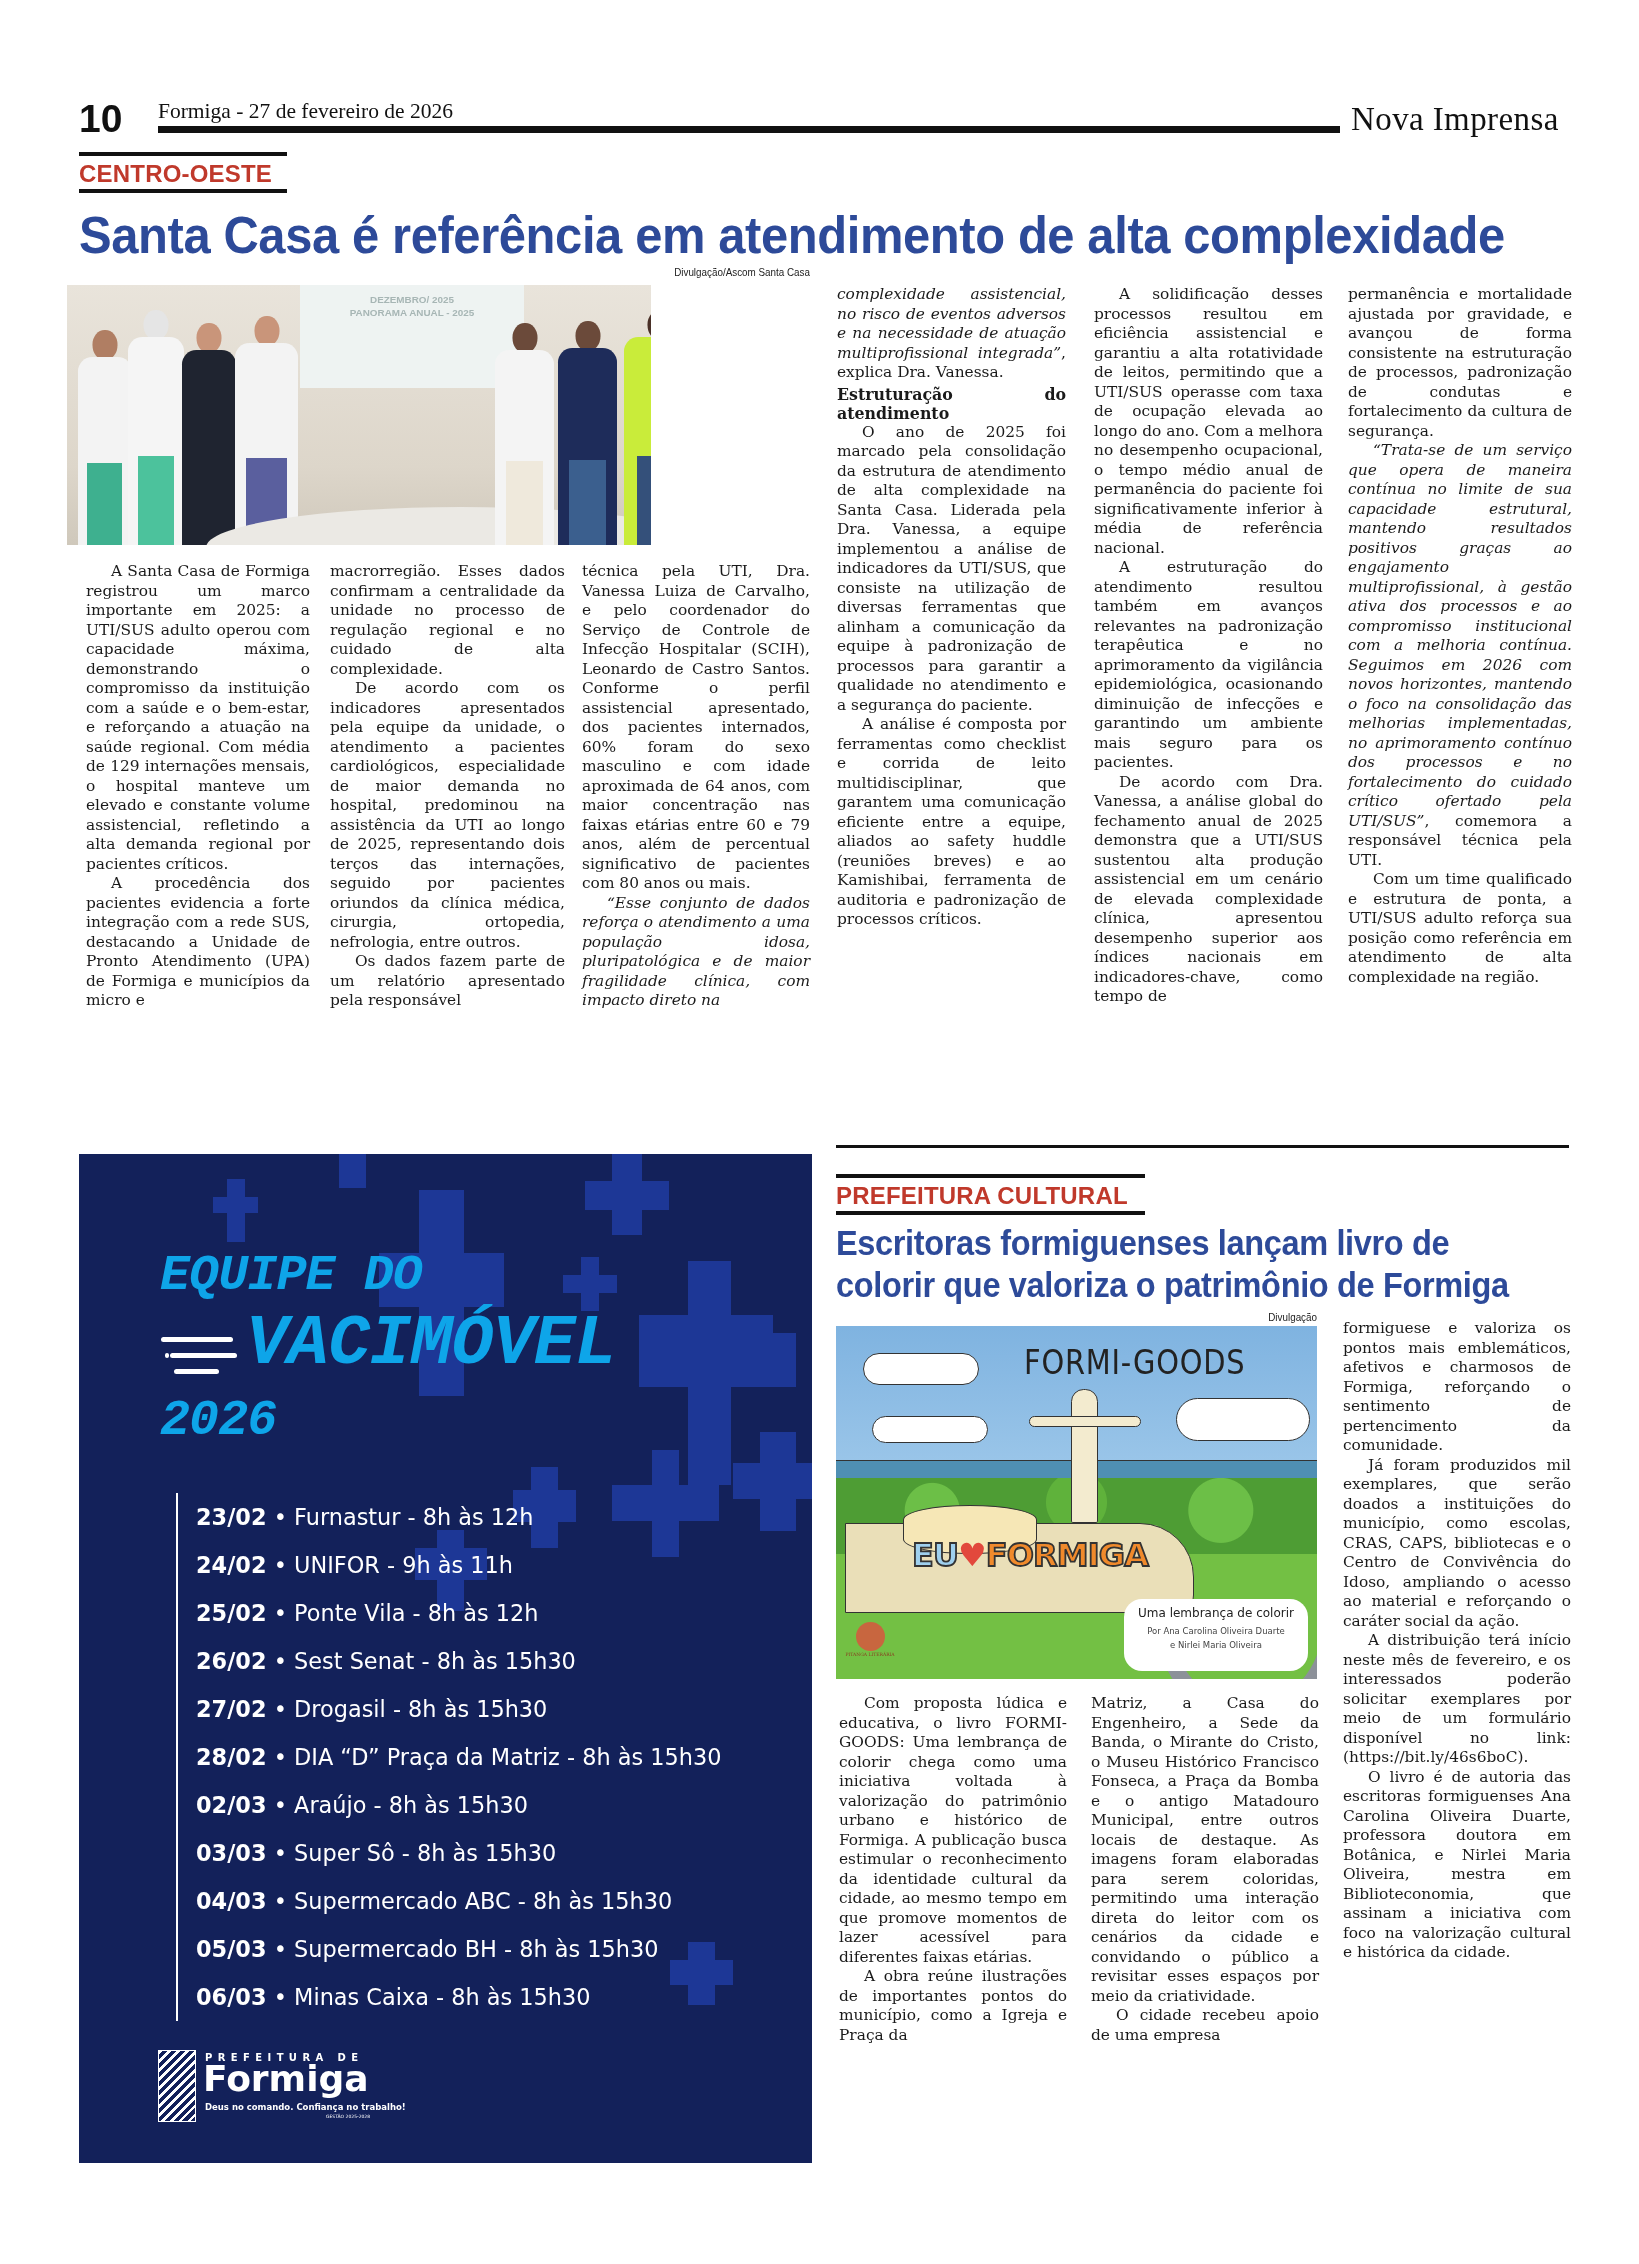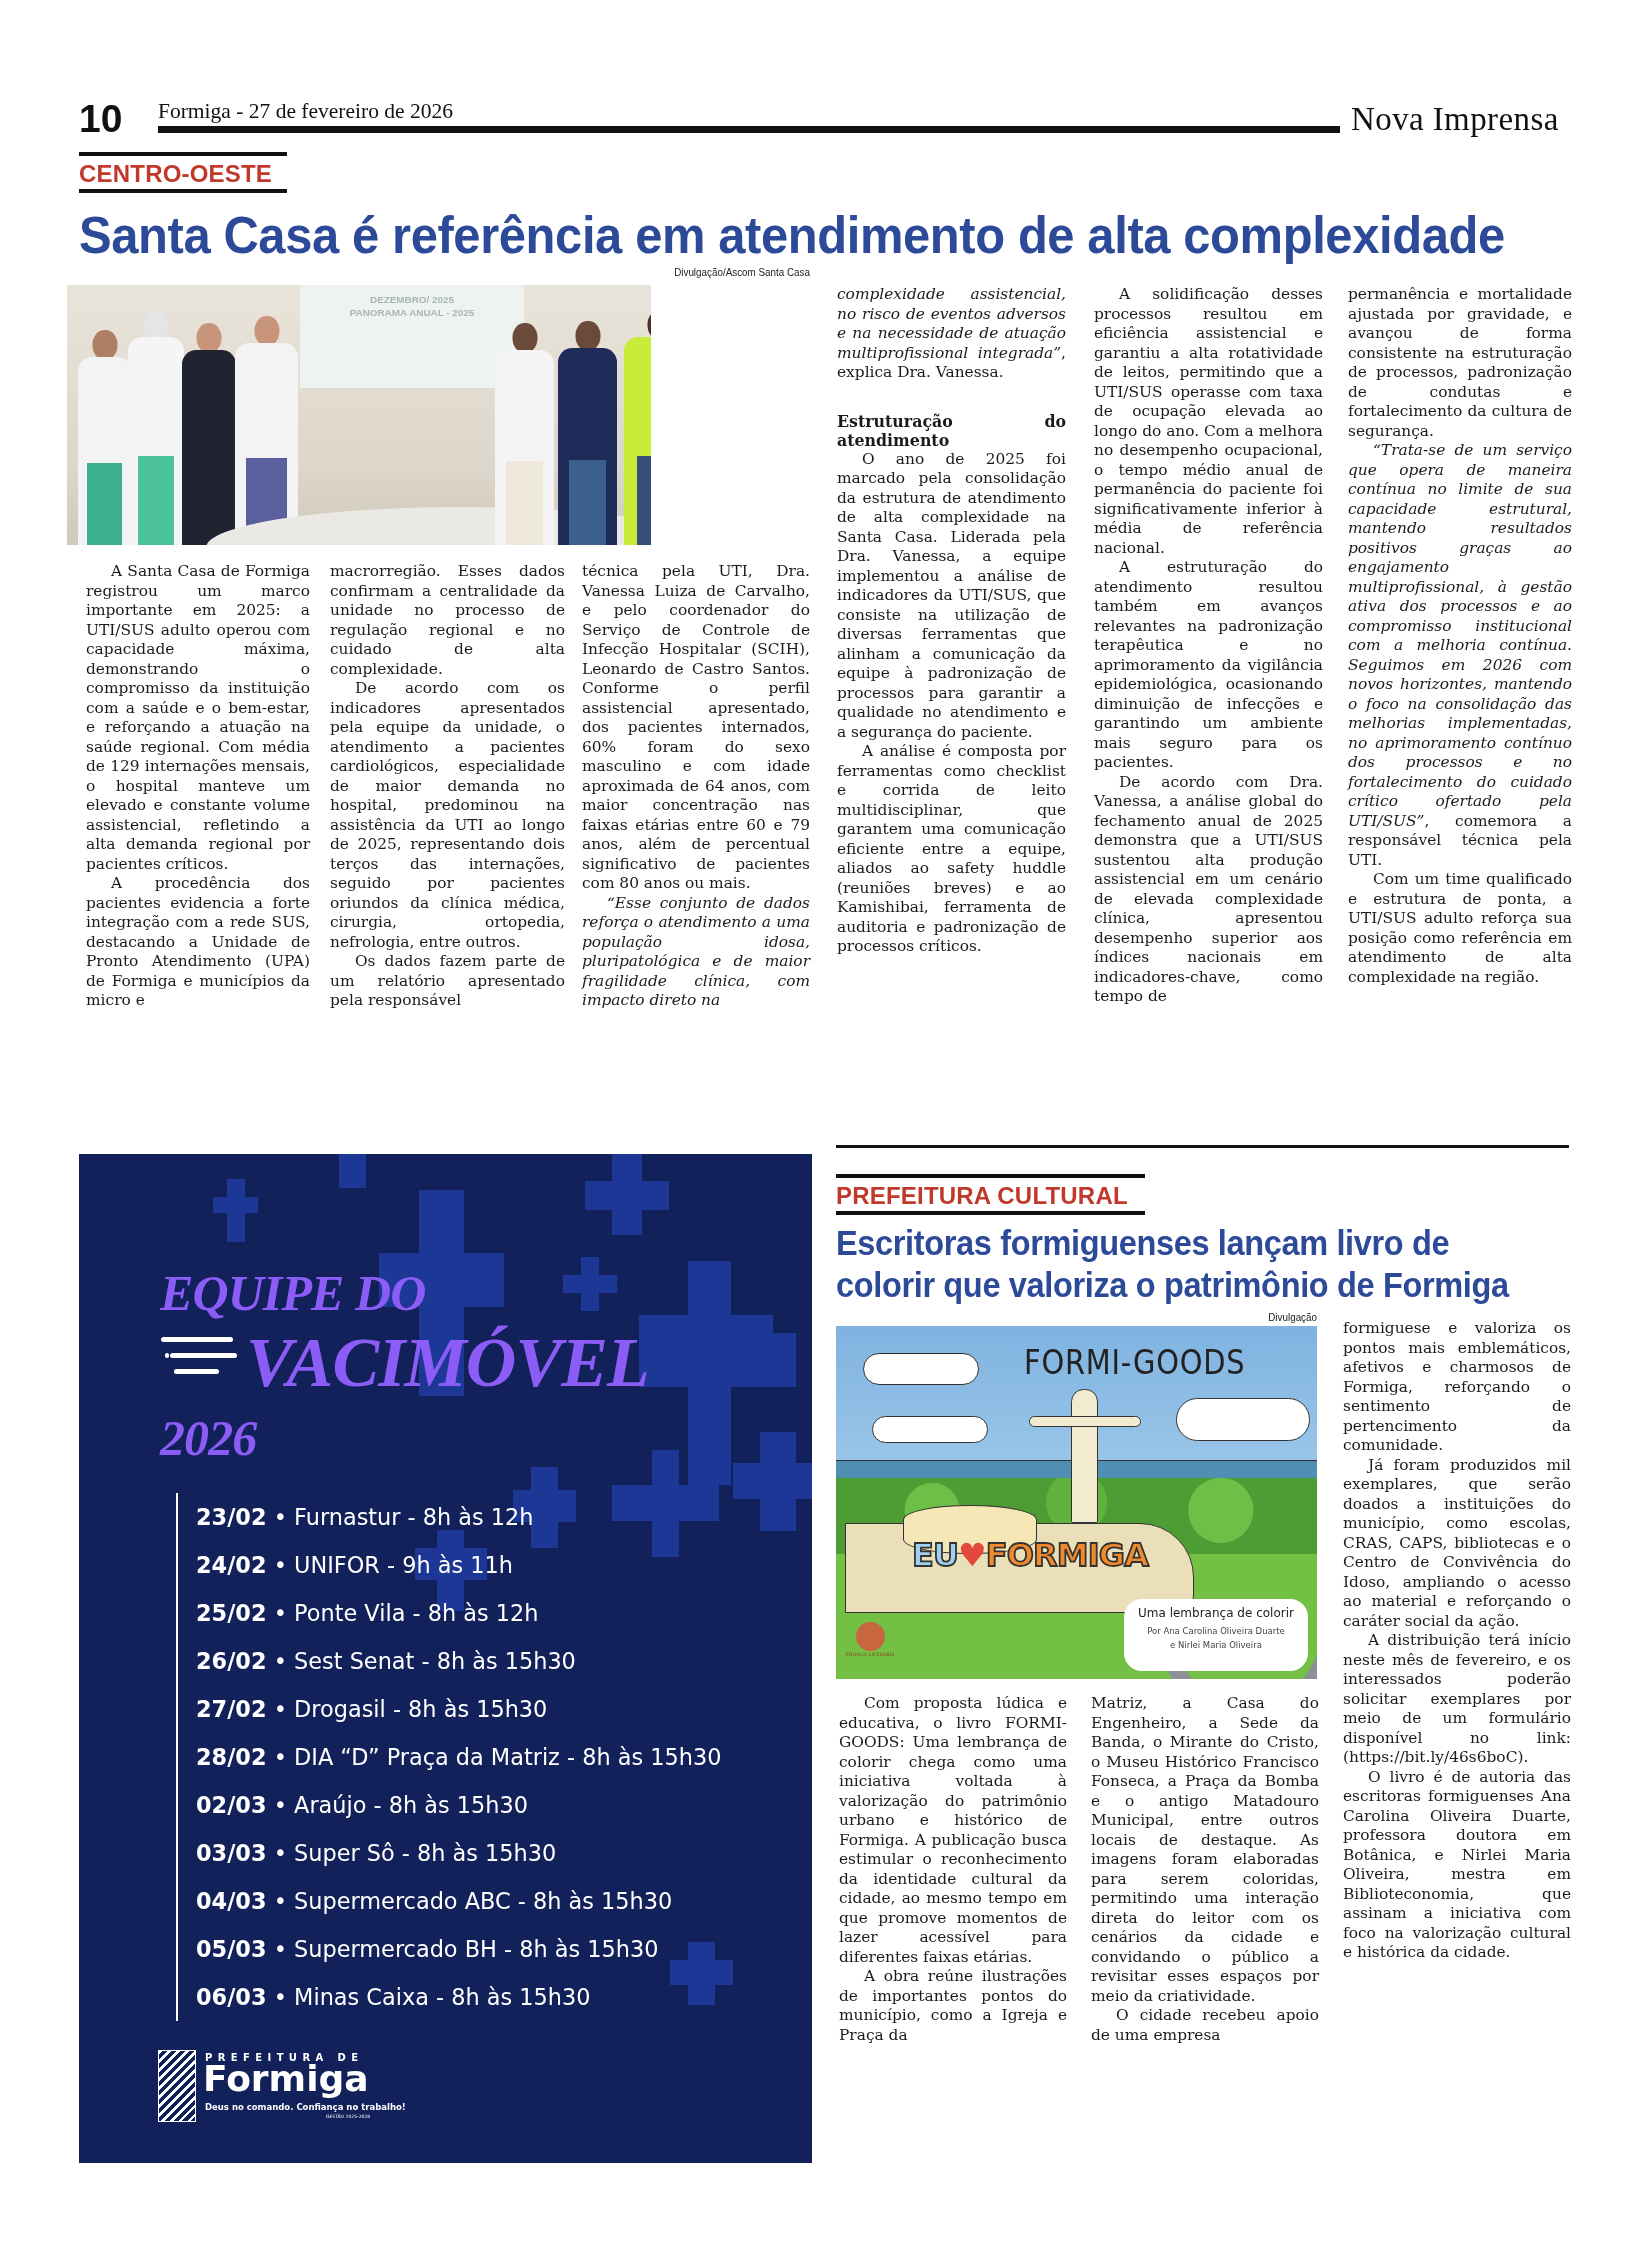--- a/index.html
+++ b/index.html
@@ -36,36 +36,36 @@
   .person { position: absolute; bottom: 0; }
   .person .head { position: absolute; left: 50%; transform: translateX(-50%); top: 0; width: 25px; height: 30px; border-radius: 48%; background: #c9957a; }
   .person .body { position: absolute; left: 0; right: 0; top: 27px; bottom: 0; border-radius: 14.3px 14.3px 0 0; }
   .person .legs { position: absolute; left: 18%; right: 18%; bottom: 0; height: 38%; }
 
   
   .col { font-family: "DejaVu Serif", serif; font-size: 15.4px; line-height: 19.5px; color: #1a1a1a; text-align: justify; hyphens: none; }
   .col p { text-indent: 25px; }
   .col p.noindent { text-indent: 0; }
   .col .q { font-style: italic; }
-  .col h3 { font-family: "DejaVu Serif", serif; font-weight: 700; font-size: 15.8px; line-height: 19px; margin-top: 29px; text-indent: 0; }
+  .col h3 { font-family: "DejaVu Serif", serif; font-weight: 700; font-size: 15.8px; line-height: 19px; margin-top: 2px; text-indent: 0; }
 
   .c1 { left: 86px;  top: 562px; width: 224px; }
   .c2 { left: 330px; top: 562px; width: 235px; }
   .c3 { left: 582px; top: 562px; width: 228px; }
   .c4 { left: 837px; top: 285px; width: 229px; }
   .c5 { left: 1094px; top: 285px; width: 229px; }
   .c6 { left: 1348px; top: 285px; width: 224px; }
 
   .sep-rule { left: 836px; top: 1145px; width: 733px; height: 2.7px; background: #111; }
 
   
   .poster { left: 79px; top: 1154px; width: 733px; height: 1009px; background: #13215a; overflow: hidden; }
   .cross { position: absolute; background: #1d3796; }
   .cross::before { content: ""; position: absolute; background: #1d3796; }
-  .poster-title { position: absolute; left: 81px; font-family: Liberation Serif, serif; font-weight: 700; font-style: italic; color: #8b5cf6; letter-spacing: -0.9px; margin-top: 18px; }
+  .poster-title { position: absolute; left: 81px; font-family: Liberation Mono, monospace; font-weight: 700; font-style: italic; color: #0ea5e9; letter-spacing: -0.9px; }
   .pt-1 { top: 90px; font-size: 50px; line-height: 63px; }
   .pt-2 { top: 150px; left: 167px; font-size: 70px; line-height: 82px; }
   .pt-3 { top: 235px; font-size: 50px; line-height: 63px; }
   .speed-lines { position: absolute; left: 82px; top: 170px; width: 81px; height: 63px; }
   .speed-lines span { position: absolute; height: 5.4px; border-radius: 2.7px; background: #fff; }
   .schedule { position: absolute; left: 97px; top: 339px; border-left: 2.7px solid #ffffff; padding-left: 18px; }
   .sched-row { font-family: "DejaVu Sans", sans-serif; font-size: 22.4px; line-height: 48px; color: #ffffff; white-space: nowrap; }
   .sched-date { font-weight: 700; }
   .sched-dot { margin: 0 7.2px; }
   .logo { position: absolute; left: 79px; top: 896px; width: 242px; height: 81px; }

